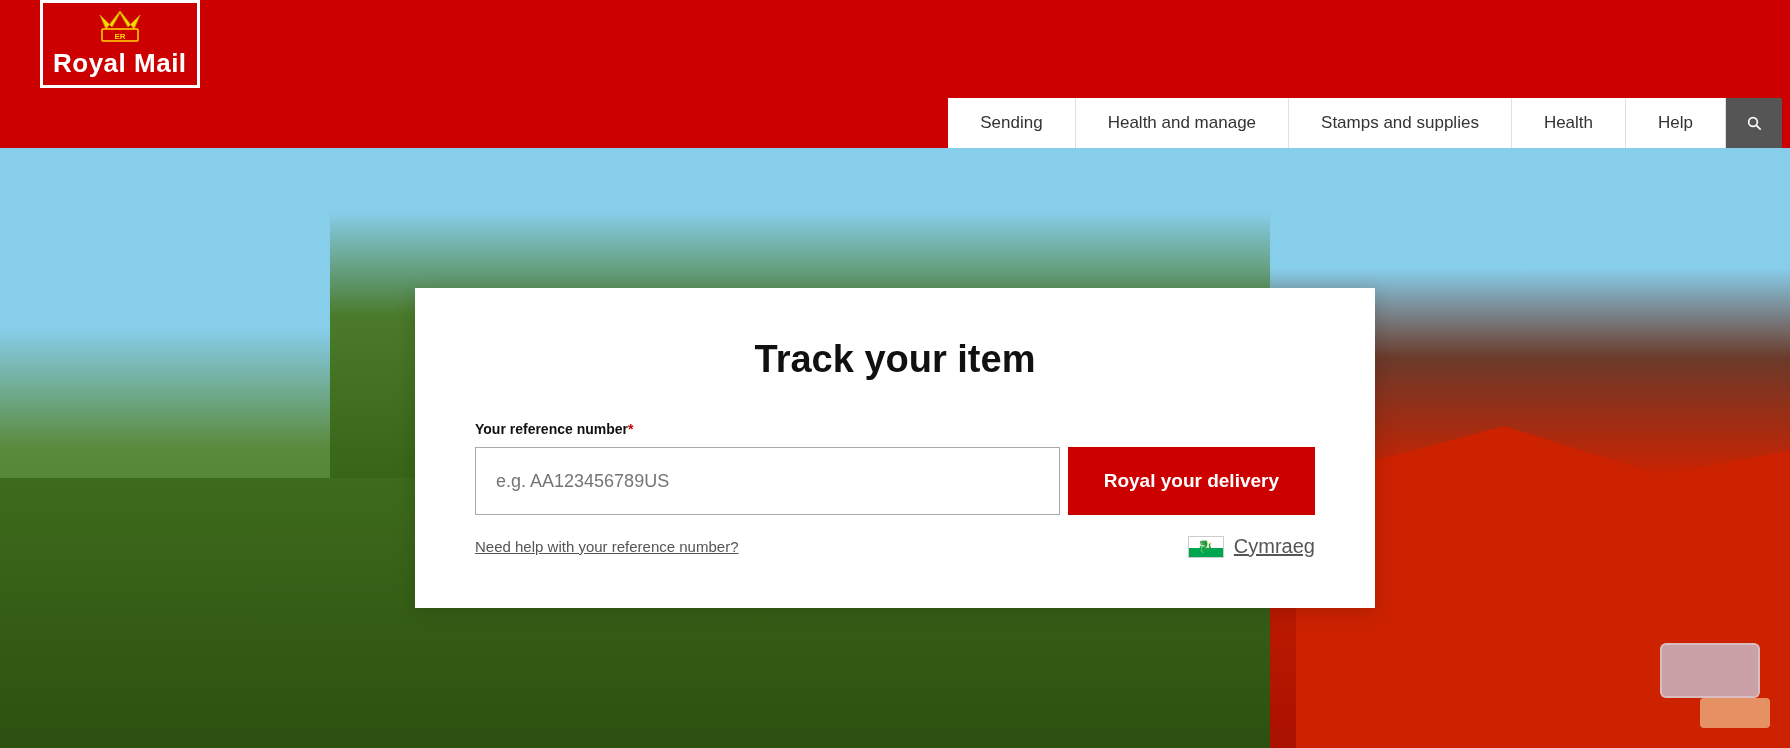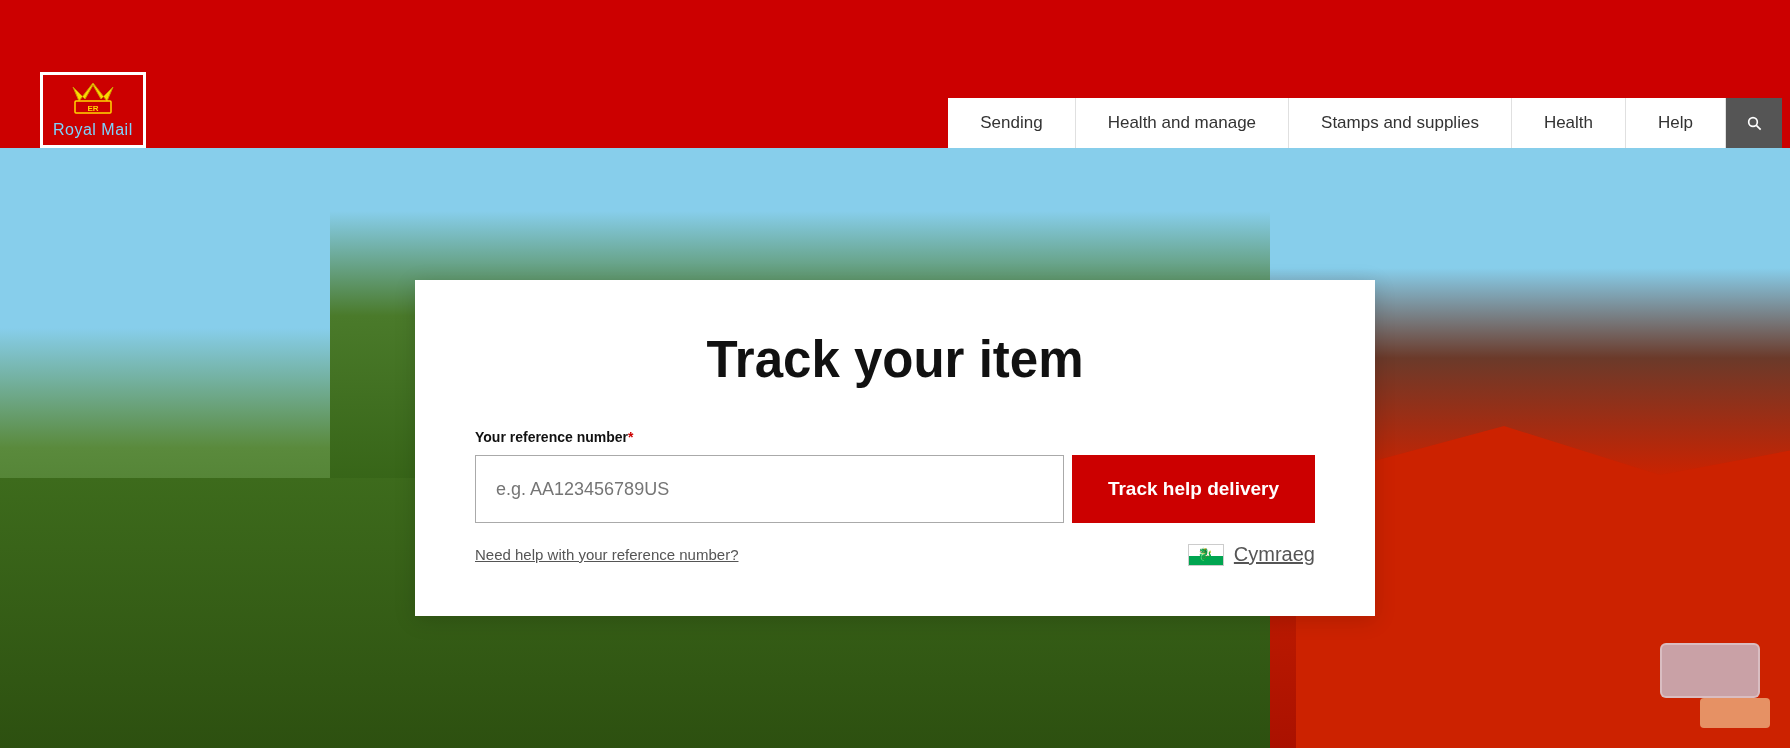--- a/index.html
+++ b/index.html
@@ -3,21 +3,21 @@
   <meta charset="utf-8">
   <style>
     * { margin: 0; padding: 0; box-sizing: border-box; }
     body { font-family: 'Helvetica Neue', Arial, sans-serif; width: 1790px; height: 748px; overflow: hidden; position: relative; }
 
     
     .header {
       background-color: #cc0000;
       height: 148px;
       display: flex;
-      align-items: flex-end;
+      align-items: flex-start;
       position: relative;
       z-index: 10;
     }
 
     .logo-container {
       padding-left: 40px;
       display: flex;
       align-items: center;
     }
 
@@ -29,23 +29,23 @@
       flex-direction: column;
       align-items: center;
     }
 
     .logo-crown {
       font-size: 28px;
       line-height: 1;
     }
 
     .logo-text {
-      color: #7dd3fc;
-      font-size: 16px;
-      font-weight: 400;
+      color: #ffffff;
+      font-size: 26px;
+      font-weight: 700;
       letter-spacing: 0.5px;
       white-space: nowrap;
       line-height: 1.2;
     }
 
     
     .nav-bar {
       position: absolute;
       right: 8px;
       bottom: 0;
@@ -141,21 +141,21 @@
       left: 50%;
       transform: translate(-50%, -50%);
       background: white;
       width: 960px;
       padding: 50px 60px 50px 60px;
       box-shadow: 0 4px 20px rgba(0,0,0,0.15);
     }
 
     .card-title {
       text-align: center;
-      font-size: 51px;
+      font-size: 38px;
       font-weight: 900;
       color: #111;
       margin-bottom: 40px;
     }
 
     .ref-label {
       font-size: 14px;
       font-weight: 700;
       color: #111;
       margin-bottom: 10px;
@@ -297,21 +297,21 @@
 
   <div class="track-card">
     <h1 class="card-title">Track your item</h1>
 
     <div class="ref-label">
       <span>Your reference number</span><span class="ref-required">*</span>
     </div>
 
     <div class="input-row">
       <input class="ref-input" type="text" placeholder="e.g. AA123456789US" style="">
-      <button class="track-btn">Track help delivery</button>
+      <button class="track-btn">Royal your delivery</button>
     </div>
 
     <div class="card-footer">
       <a class="help-link" href="#">Need help with your reference number?</a>
       <div class="welsh-flag">
         <div class="welsh-flag-icon">
           <div class="welsh-top"></div>
           <div class="welsh-bottom"></div>
 
           <div style="position:absolute;top:0;left:0;width:100%;height:100%;display:flex;align-items:center;justify-content:center">

